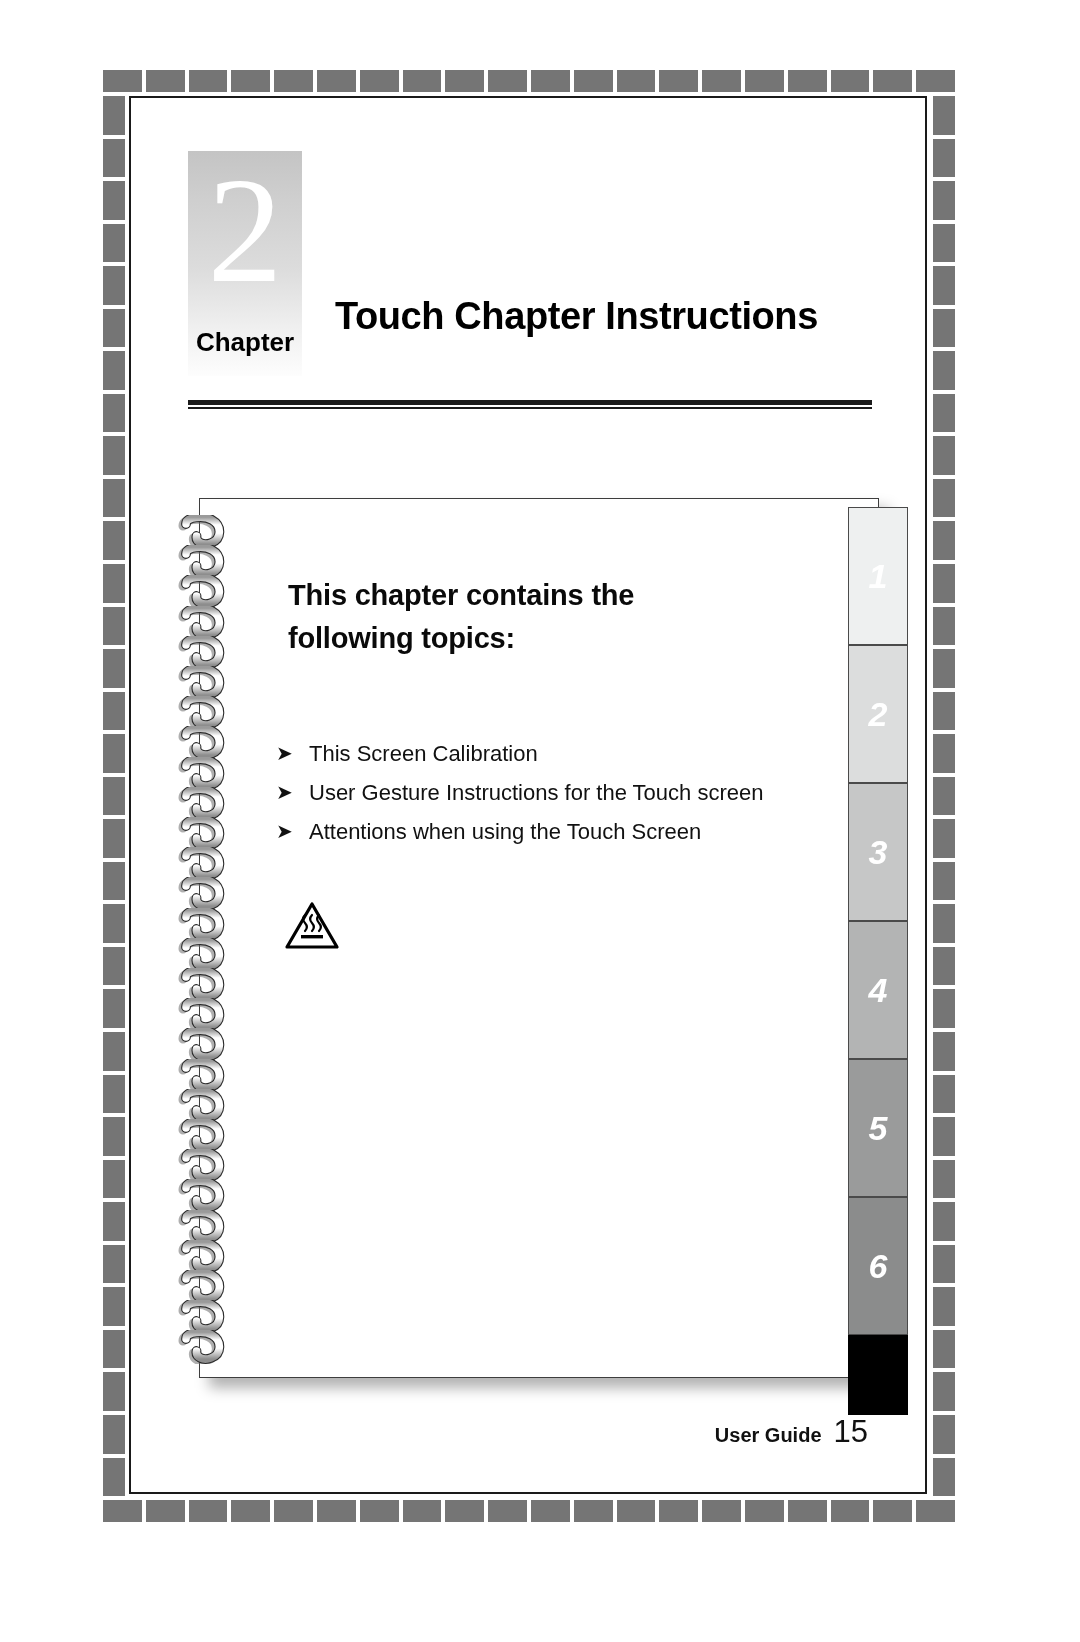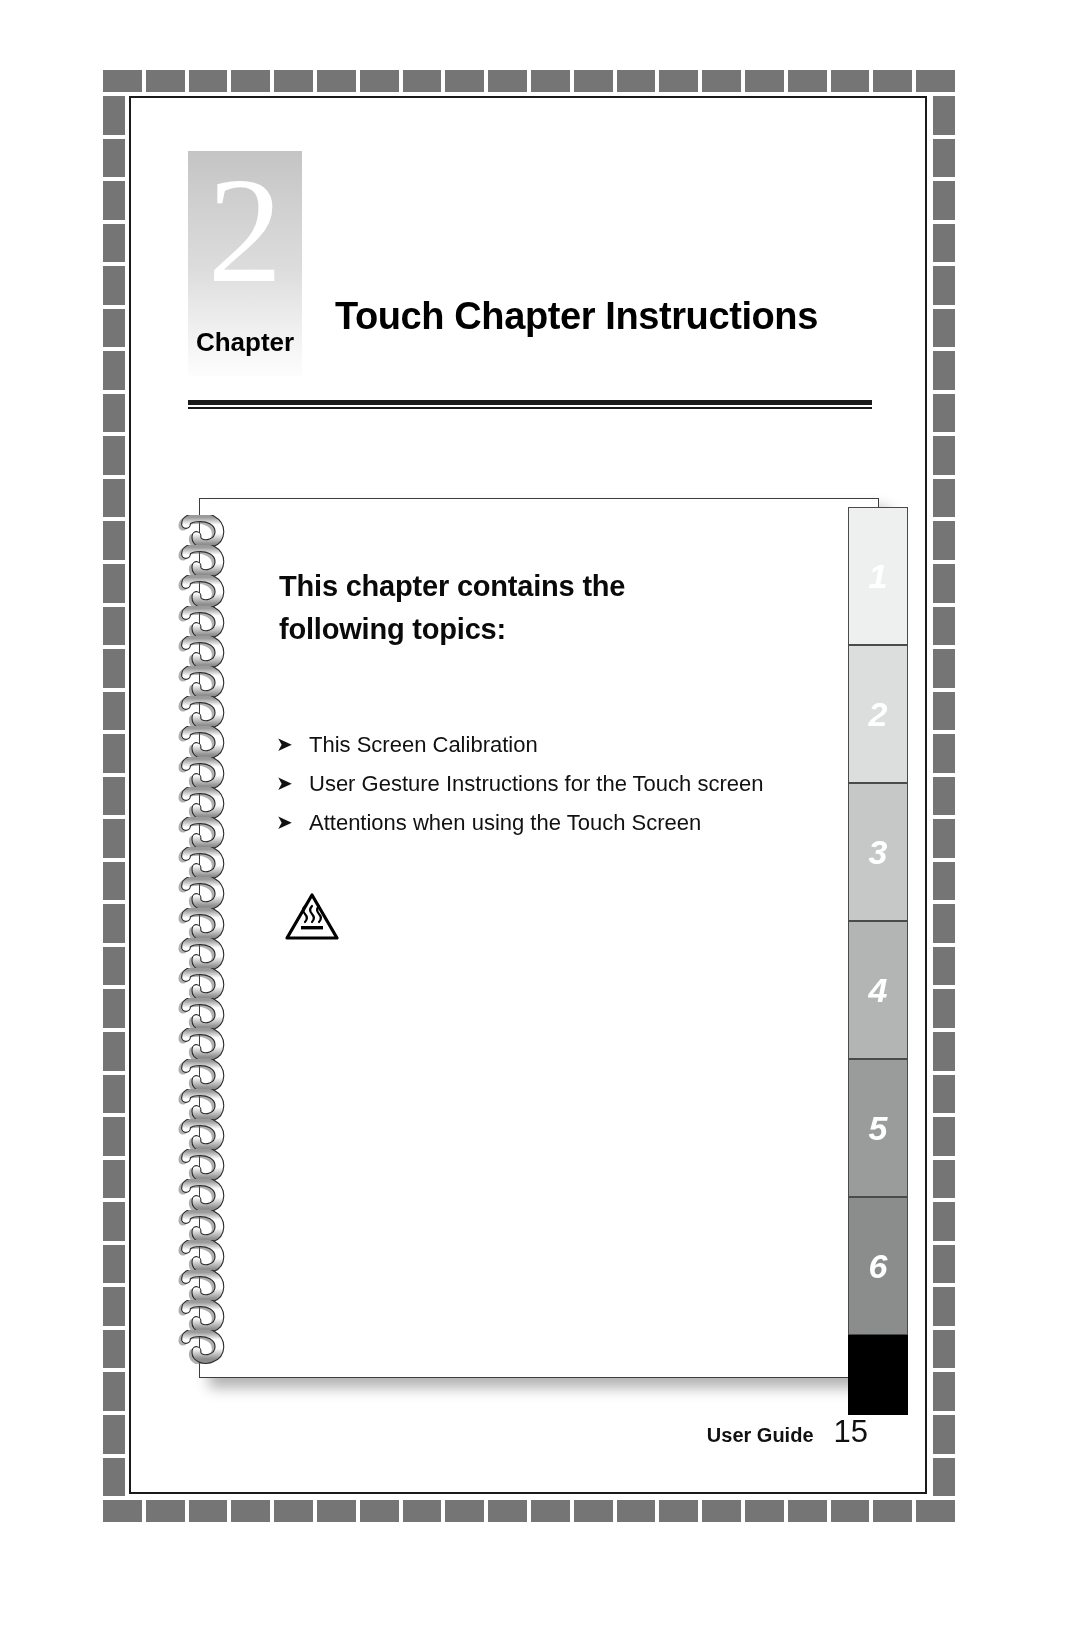--- a/index.html
+++ b/index.html
@@ -192,21 +192,21 @@
     left: 75px;
     top: 62px;
     width: 460px;
   }
   #note-heading {
     font-size: 29px;
     font-weight: 700;
     line-height: 43px;
     color: #0a0a0a;
     letter-spacing: -0.2px;
-    margin: 4px;
+    margin: 13px;
   }
   #topics-list {
     margin: 74px 0 0 0;
     padding: 0;
     list-style: none;
   }
   #topics-list li {
     position: relative;
     padding-left: 34px;
     font-size: 22px;
@@ -280,21 +280,21 @@
     box-sizing: border-box;
   }
 
   
   #footer {
     position: absolute;
     right: 57px;
     bottom: 42px;
     display: flex;
     align-items: baseline;
-    gap: 20px;
+    gap: 12px;
   }
   #footer-label {
     font-size: 20px;
     font-weight: 700;
     color: #111111;
   }
   #footer-page {
     font-size: 31px;
     font-weight: 400;
     color: #111111;

